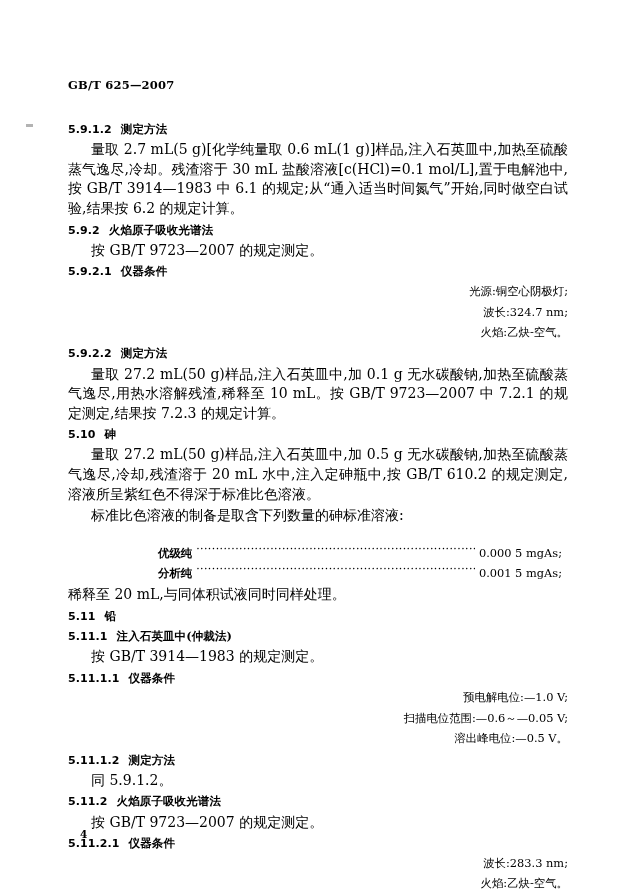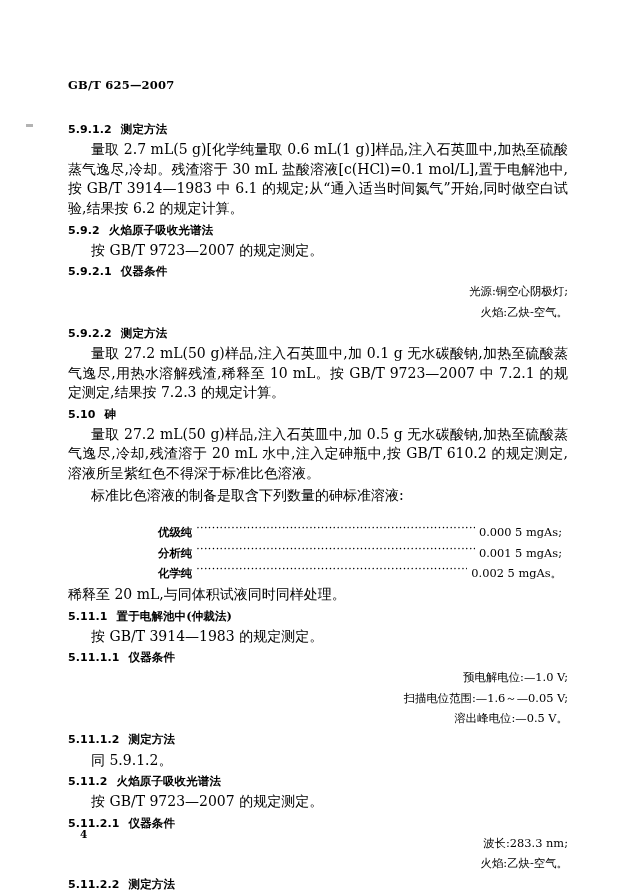--- a/index.html
+++ b/index.html
@@ -166,20 +166,21 @@
 
     <div class="heading">
       <span class="num">5.9.2</span><span class="ttl">火焰原子吸收光谱法</span>
     </div>
     <p class="para">按 GB/T 9723—2007 的规定测定。</p>
 
     <div class="heading">
       <span class="num">5.9.2.1</span><span class="ttl">仪器条件</span>
     </div>
     <div class="subline">光源:铜空心阴极灯;</div>
+    <div class="subline">波长:324.7 nm;</div>
     <div class="subline">火焰:乙炔-空气。</div>
 
     <div class="heading">
       <span class="num">5.9.2.2</span><span class="ttl">测定方法</span>
     </div>
     <p class="para">量取 27.2 mL(50 g)样品,注入石英皿中,加 0.1 g 无水碳酸钠,加热至硫酸蒸气逸尽,用热水溶解残渣,稀释至 10 mL。按 GB/T 9723—2007 中 7.2.1 的规定测定,结果按 7.2.3 的规定计算。</p>
 
     <div class="heading">
       <span class="num">5.10</span><span class="ttl">砷</span>
     </div>
@@ -190,40 +191,38 @@
       <li class="leader-row">
         <span class="lbl">优级纯</span>
         <span class="dots"></span>
         <span class="val lat">0.000 5 mgAs;</span>
       </li>
       <li class="leader-row">
         <span class="lbl">分析纯</span>
         <span class="dots"></span>
         <span class="val lat">0.001 5 mgAs;</span>
       </li>
-      <li class="leader-row">
-        <span class="lbl">化学纯</span>
-        <span class="dots"></span>
-        <span class="val lat">0.002 5 mgAs。</span>
-      </li>
     </ul>
 
     <p class="para noindent">稀释至 20 mL,与同体积试液同时同样处理。</p>
 
-
-    <div class="heading">
-      <span class="num">5.11.1</span><span class="ttl">置于电解池中(仲裁法)</span>
+    <div class="heading">
+      <span class="num">5.11</span><span class="ttl">铅</span>
+    </div>
+
+    <div class="heading">
+      <span class="num">5.11.1</span><span class="ttl">注入石英皿中(仲裁法)</span>
     </div>
     <p class="para">按 GB/T 3914—1983 的规定测定。</p>
 
     <div class="heading">
       <span class="num">5.11.1.1</span><span class="ttl">仪器条件</span>
     </div>
     <div class="subline">预电解电位:—1.0 V;</div>
-    <div class="subline">扫描电位范围:—1.6～—0.05 V;</div>
+    <div class="subline">扫描电位范围:—0.6～—0.05 V;</div>
     <div class="subline">溶出峰电位:—0.5 V。</div>
 
     <div class="heading">
       <span class="num">5.11.1.2</span><span class="ttl">测定方法</span>
     </div>
     <p class="para">同 5.9.1.2。</p>
 
     <div class="heading">
       <span class="num">5.11.2</span><span class="ttl">火焰原子吸收光谱法</span>
     </div>

